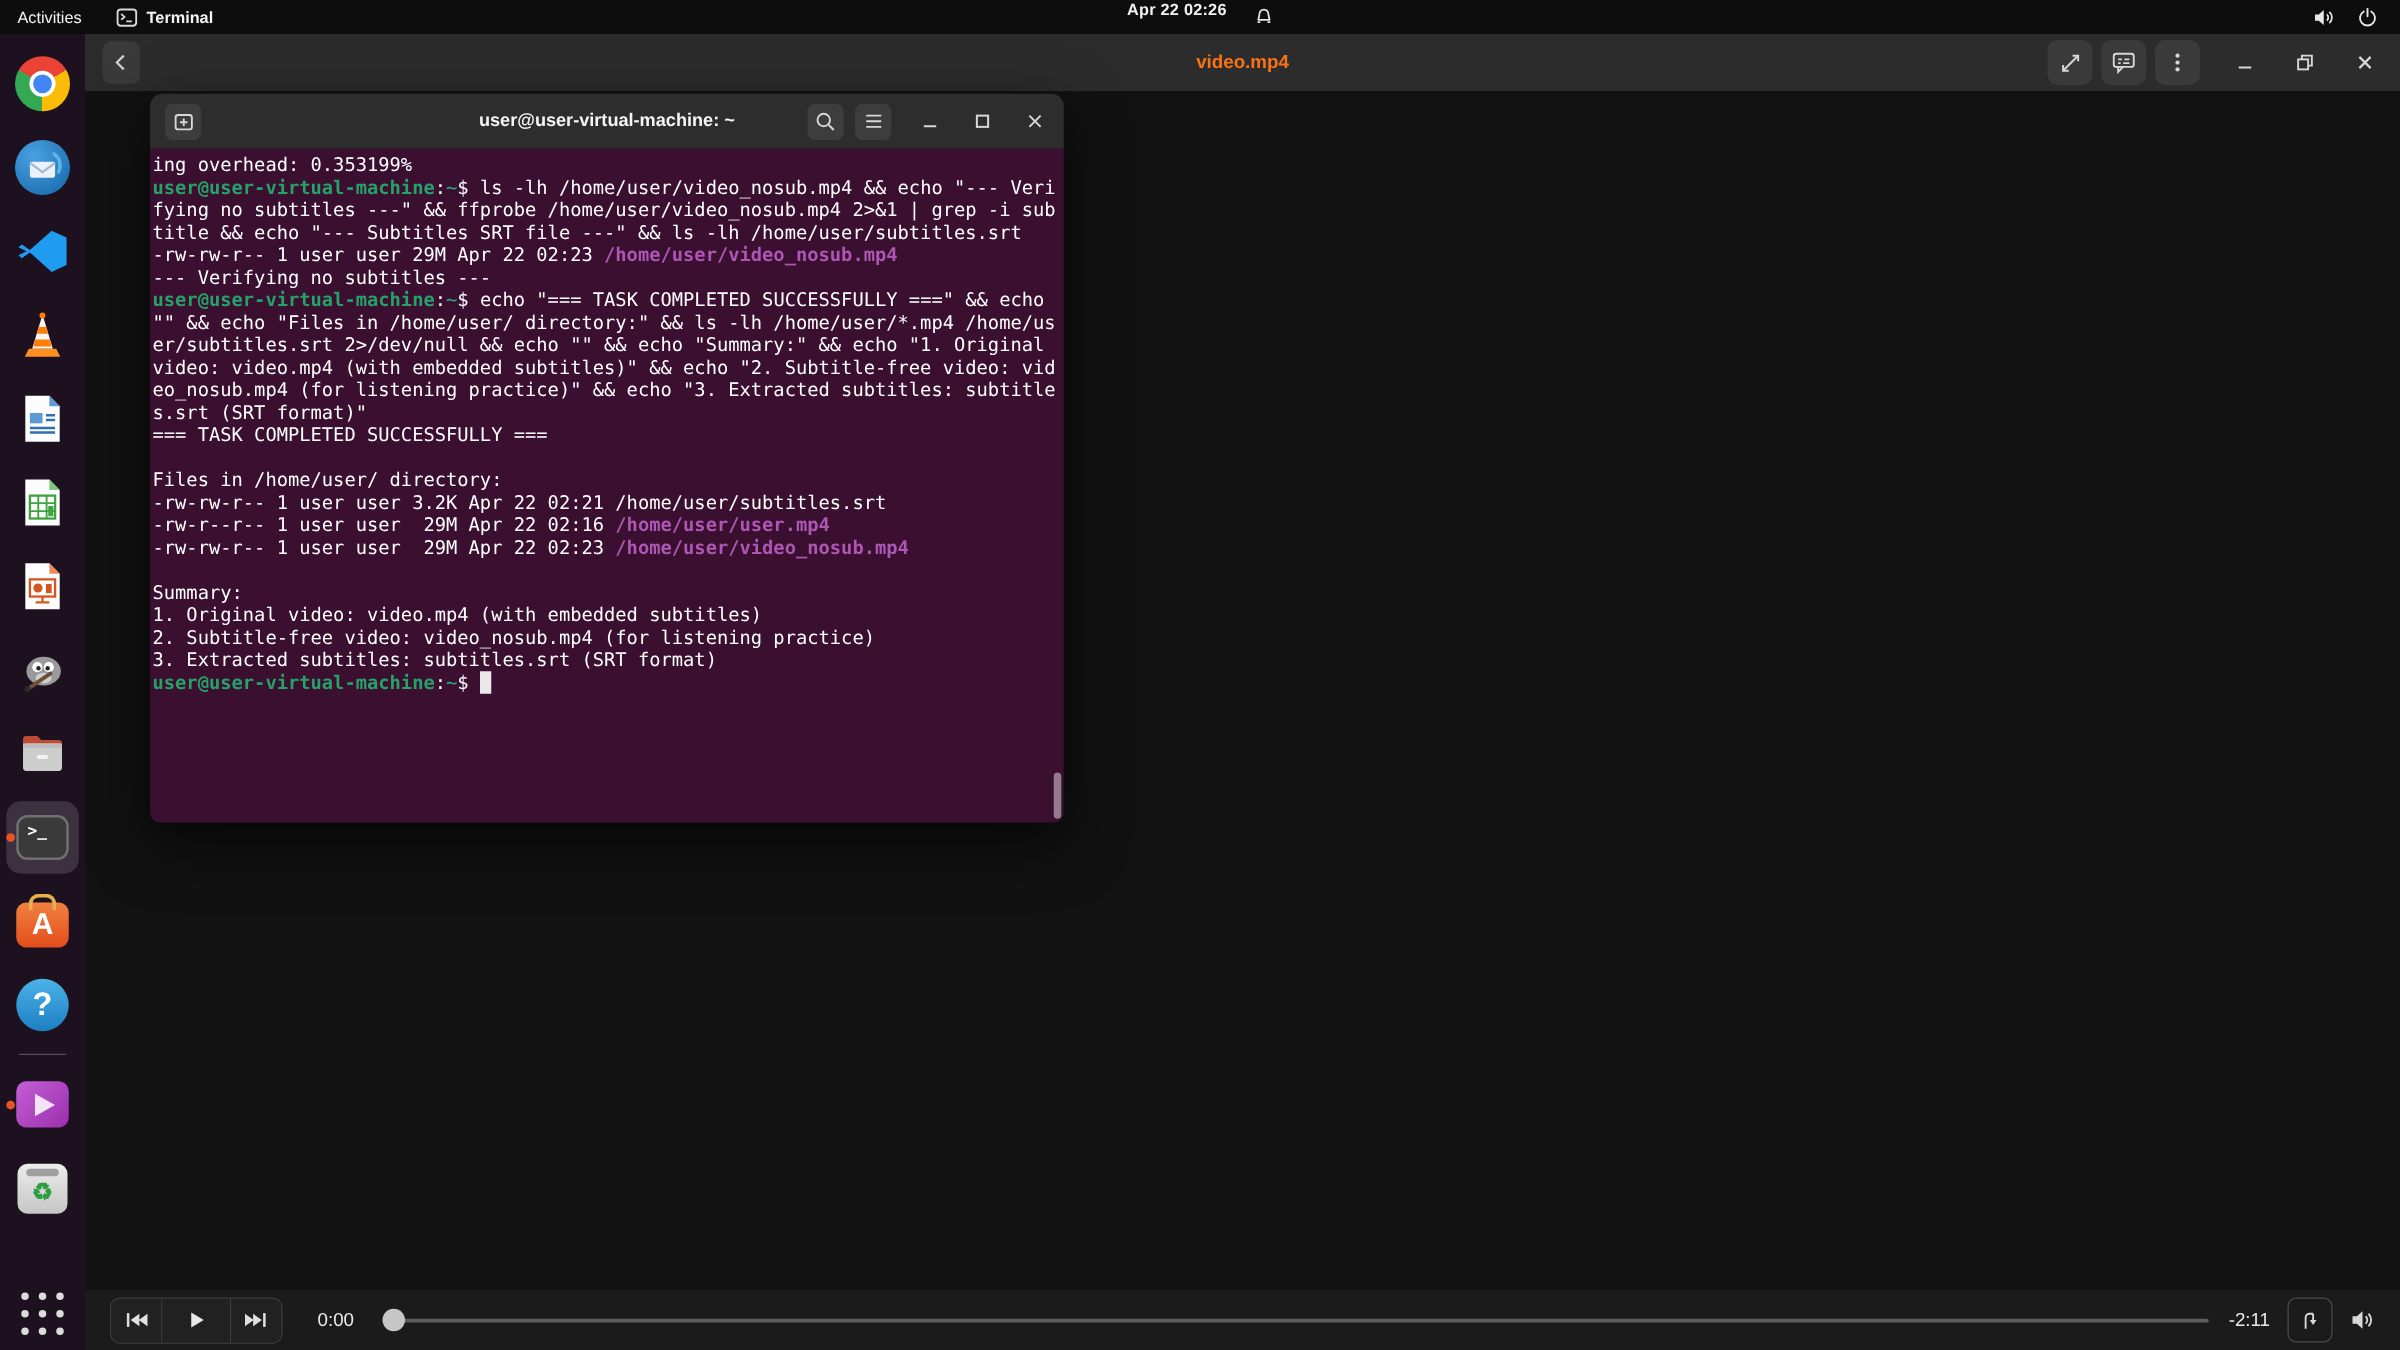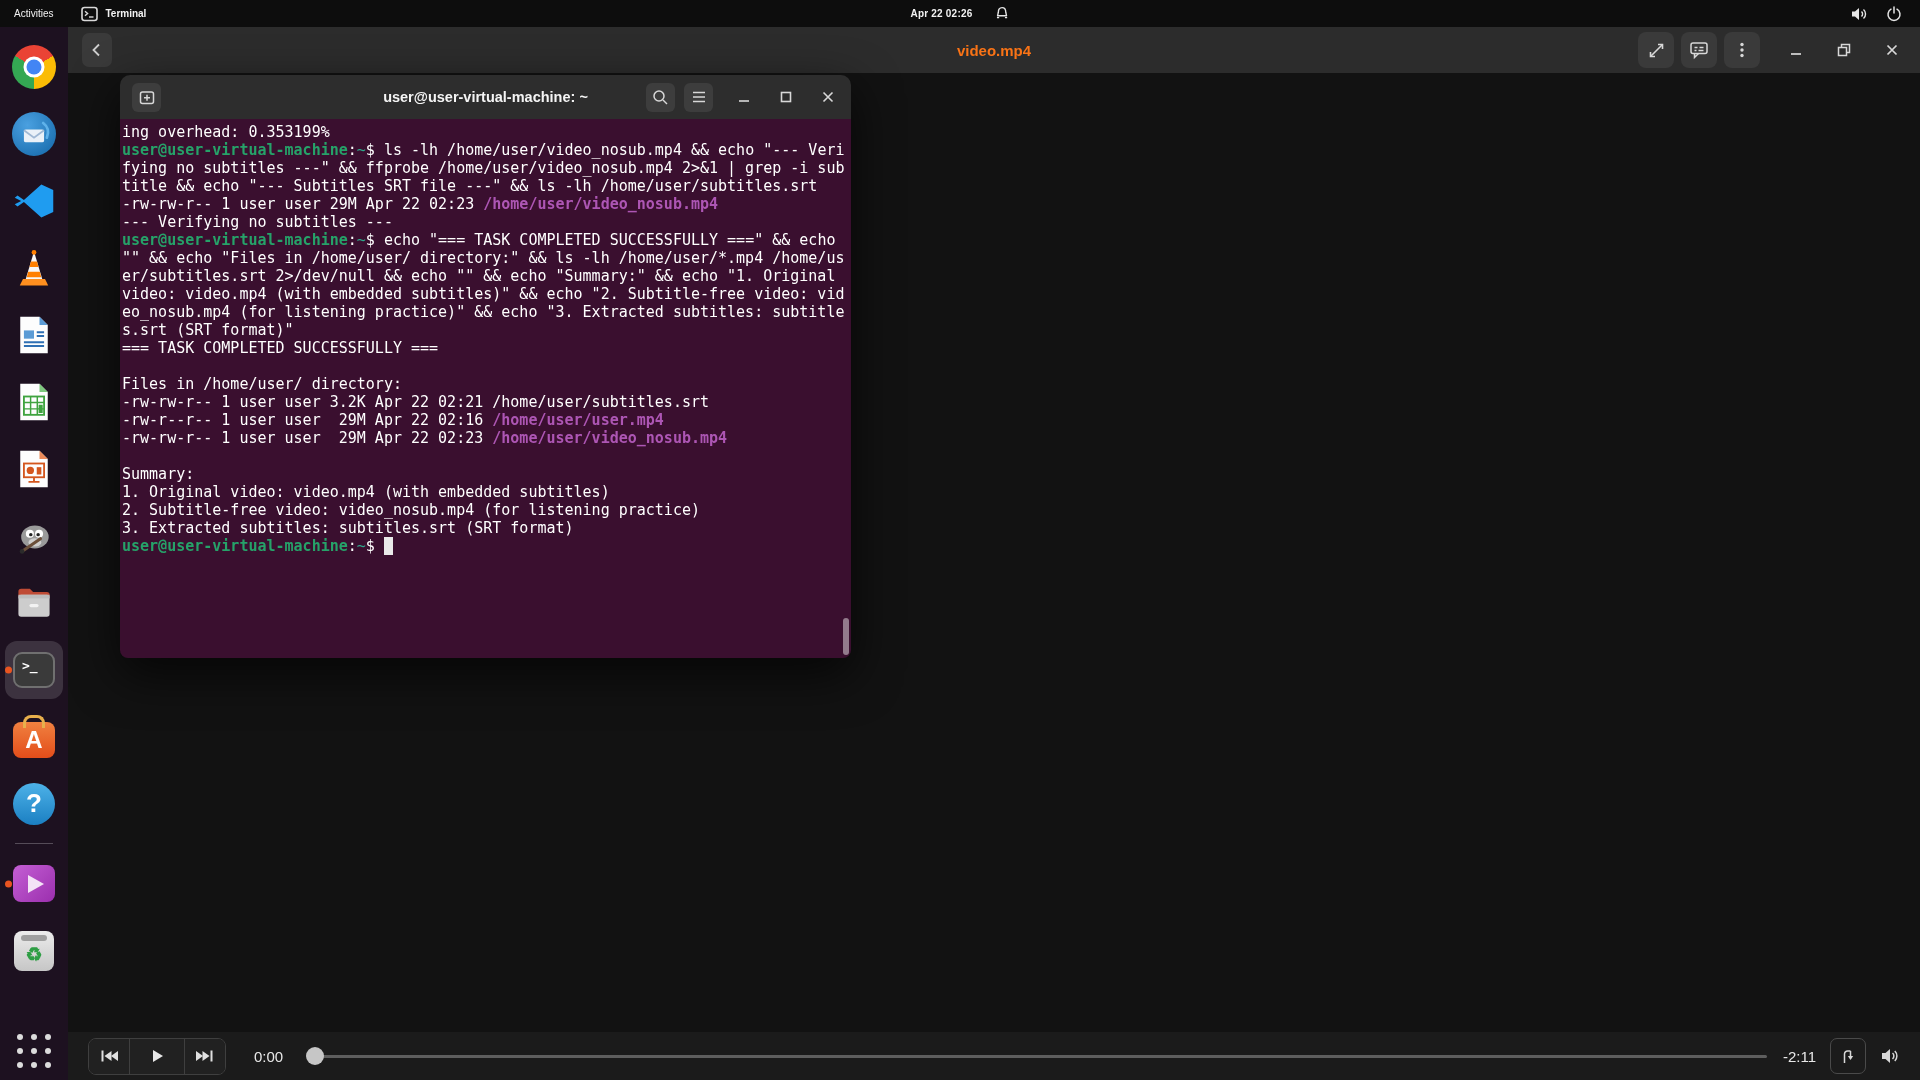--- a/index.html
+++ b/index.html
@@ -1,25 +1,25 @@
 <!DOCTYPE html>
 <html><head>
 <meta charset="utf-8">
 <style>
   html,body{margin:0;padding:0;background:#000}
   .screen{position:relative;width:1920px;height:1080px;overflow:hidden;background:#000;
           font-family:"Liberation Sans",sans-serif;-webkit-font-smoothing:antialiased}
 
   
   .topbar{position:absolute;left:0;top:0;width:1920px;height:27px;background:#0d0d0d;
-          display:flex;align-items:center;color:#f2f2f2;font-size:10px;z-index:50}
+          display:flex;align-items:center;color:#f2f2f2;font-size:13px;z-index:50}
   .tb-left{display:flex;align-items:center;height:100%}
   .tb-item{display:flex;align-items:center;gap:7px;padding:0 14px;height:100%}
   .tb-app{font-weight:bold}
-  .tb-center{position:absolute;left:50%;transform:translateX(-50%);display:flex;align-items:center;gap:22px;height:100%}
+  .tb-center{position:absolute;left:50%;transform:translateX(-50%);display:flex;gap:22px;height:100%}
   .tb-clock{font-weight:bold;letter-spacing:.2px}
   .tb-right{position:absolute;right:10px;top:0;height:100%;display:flex;align-items:center;gap:18px;padding:0 8px}
   .tb-ico{display:flex;align-items:center}
 
   
   .dock{position:absolute;left:0;top:27px;width:68px;height:1053px;background:#1d1120;
         display:flex;flex-direction:column;align-items:center;padding-top:6px;box-sizing:border-box;z-index:40}
   .slot{position:relative;width:68px;height:67px;display:flex;align-items:center;justify-content:center;flex:0 0 auto}
   .slot .tile{position:absolute;left:50%;top:50%;transform:translate(-50%,-50%);width:58px;height:58px;border-radius:12px}
   .slot.active .tile{background:rgba(255,255,255,.14)}

